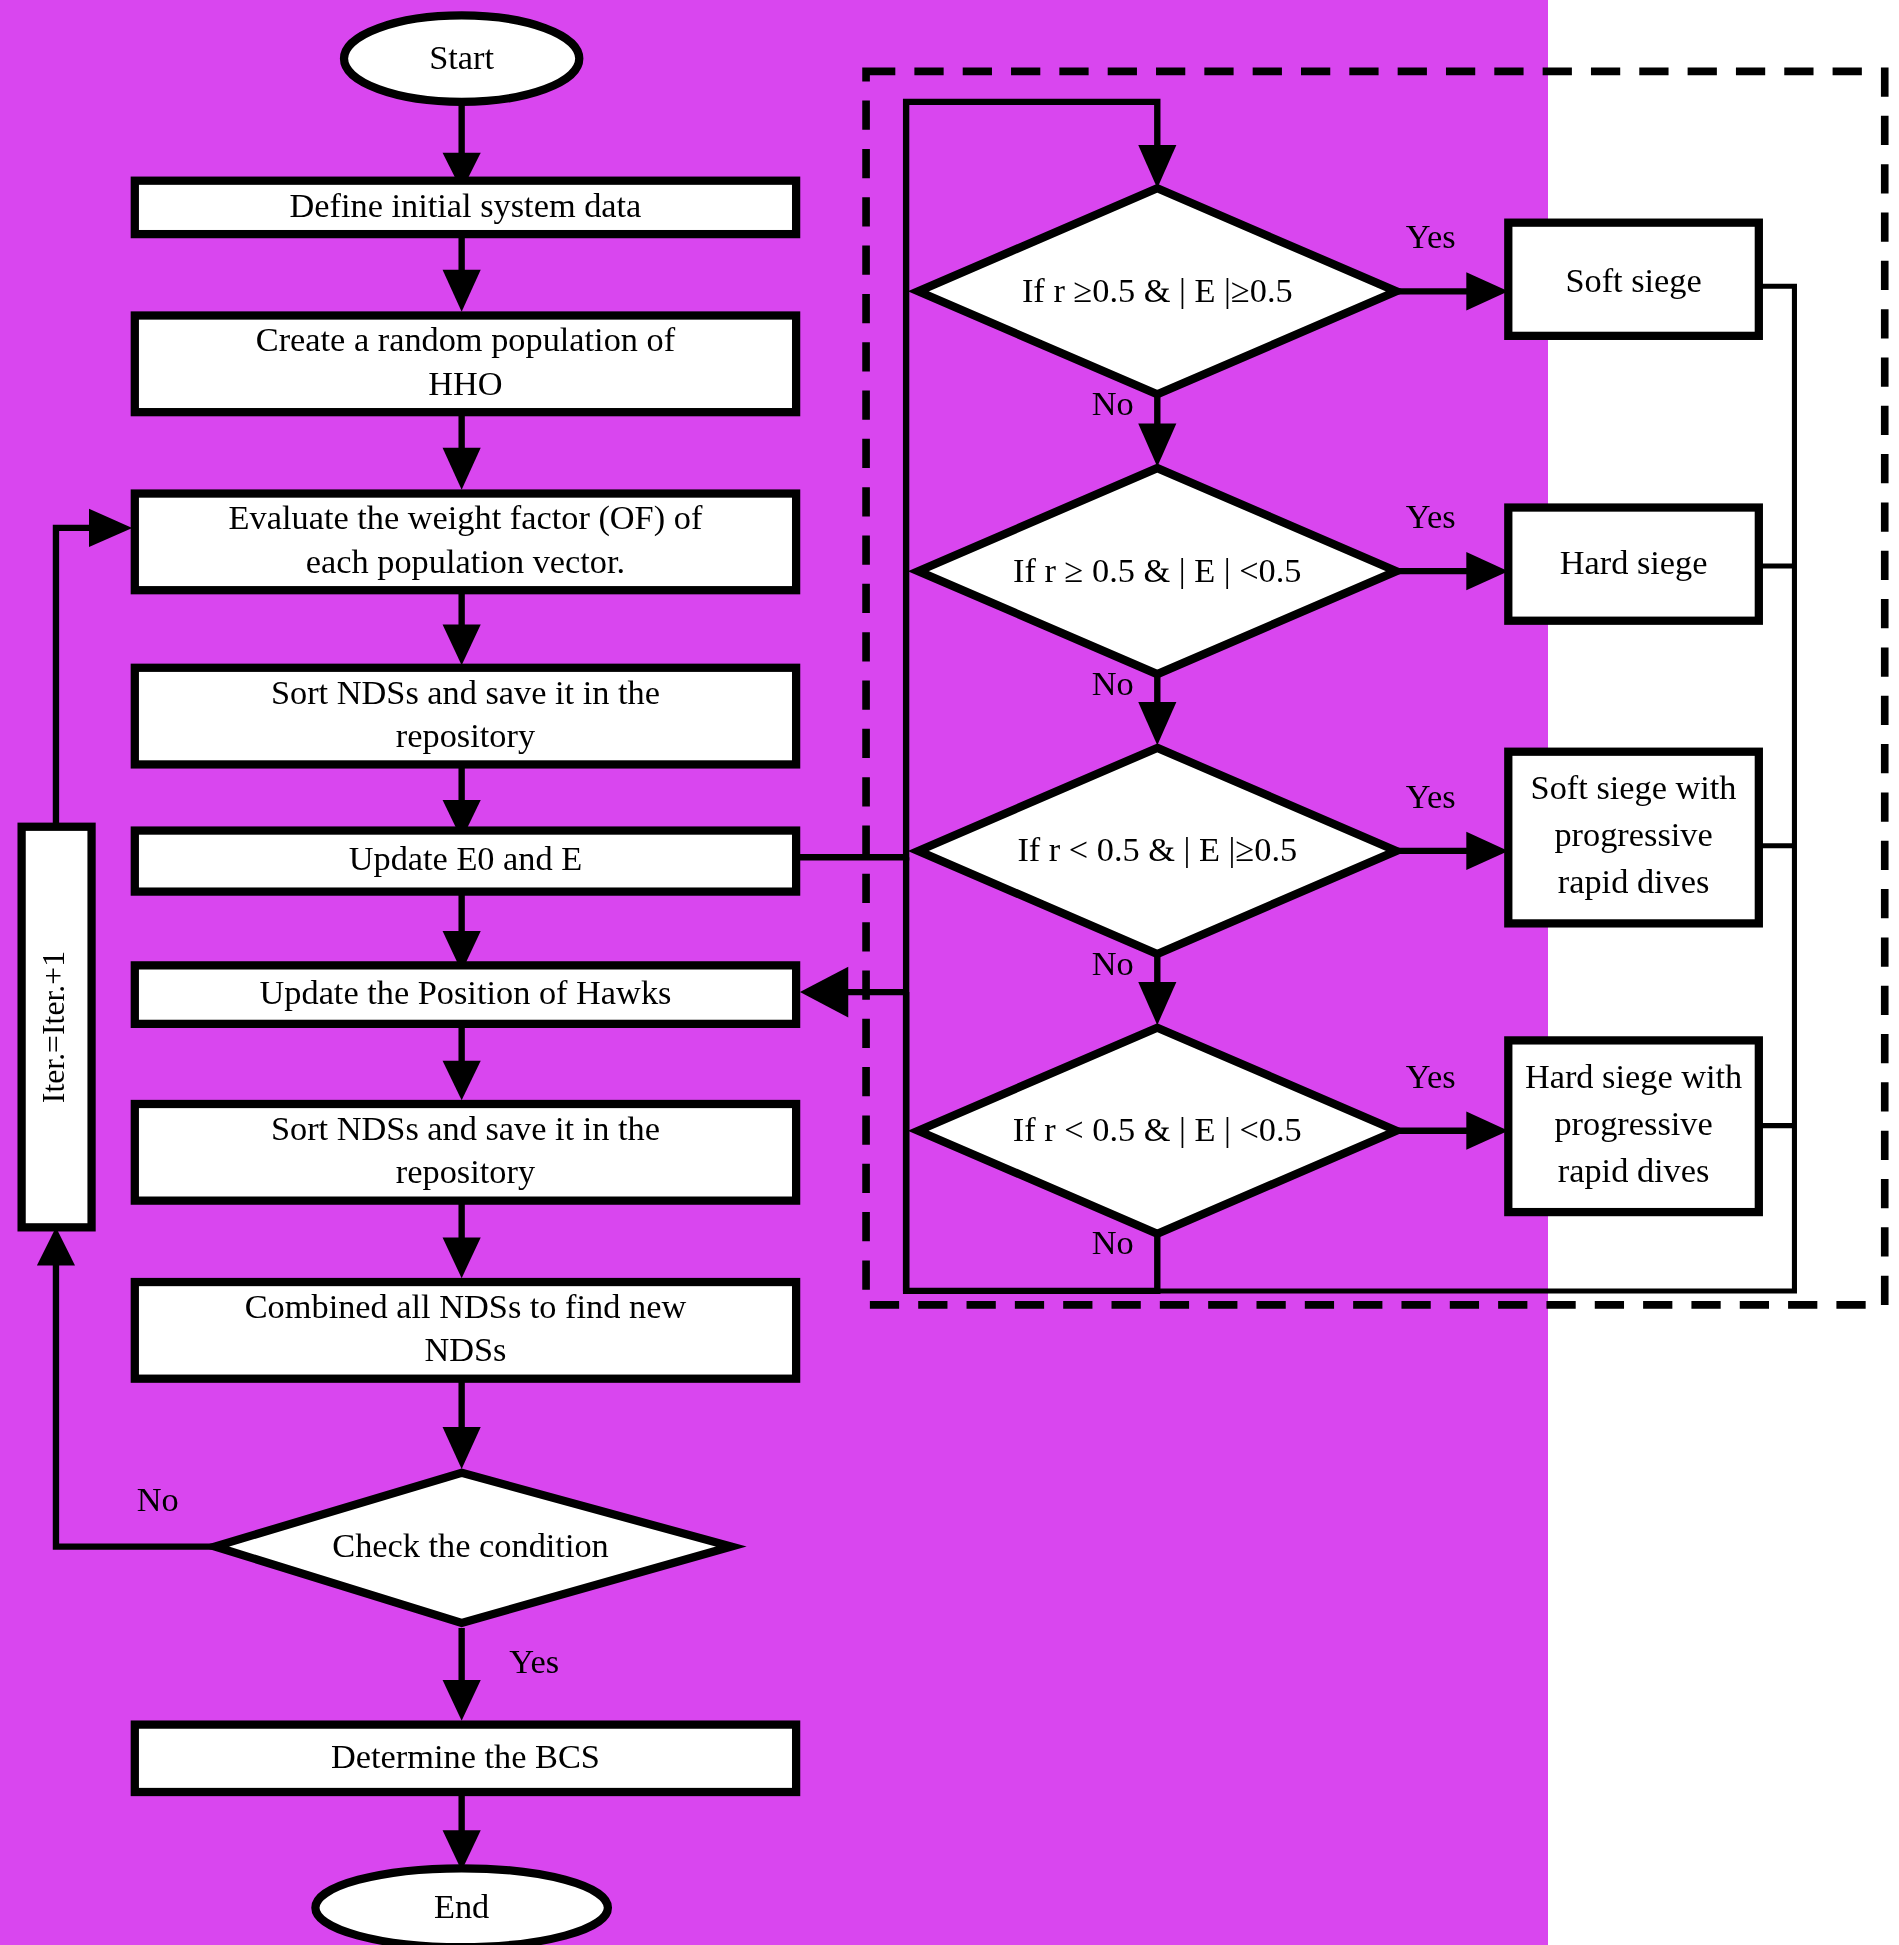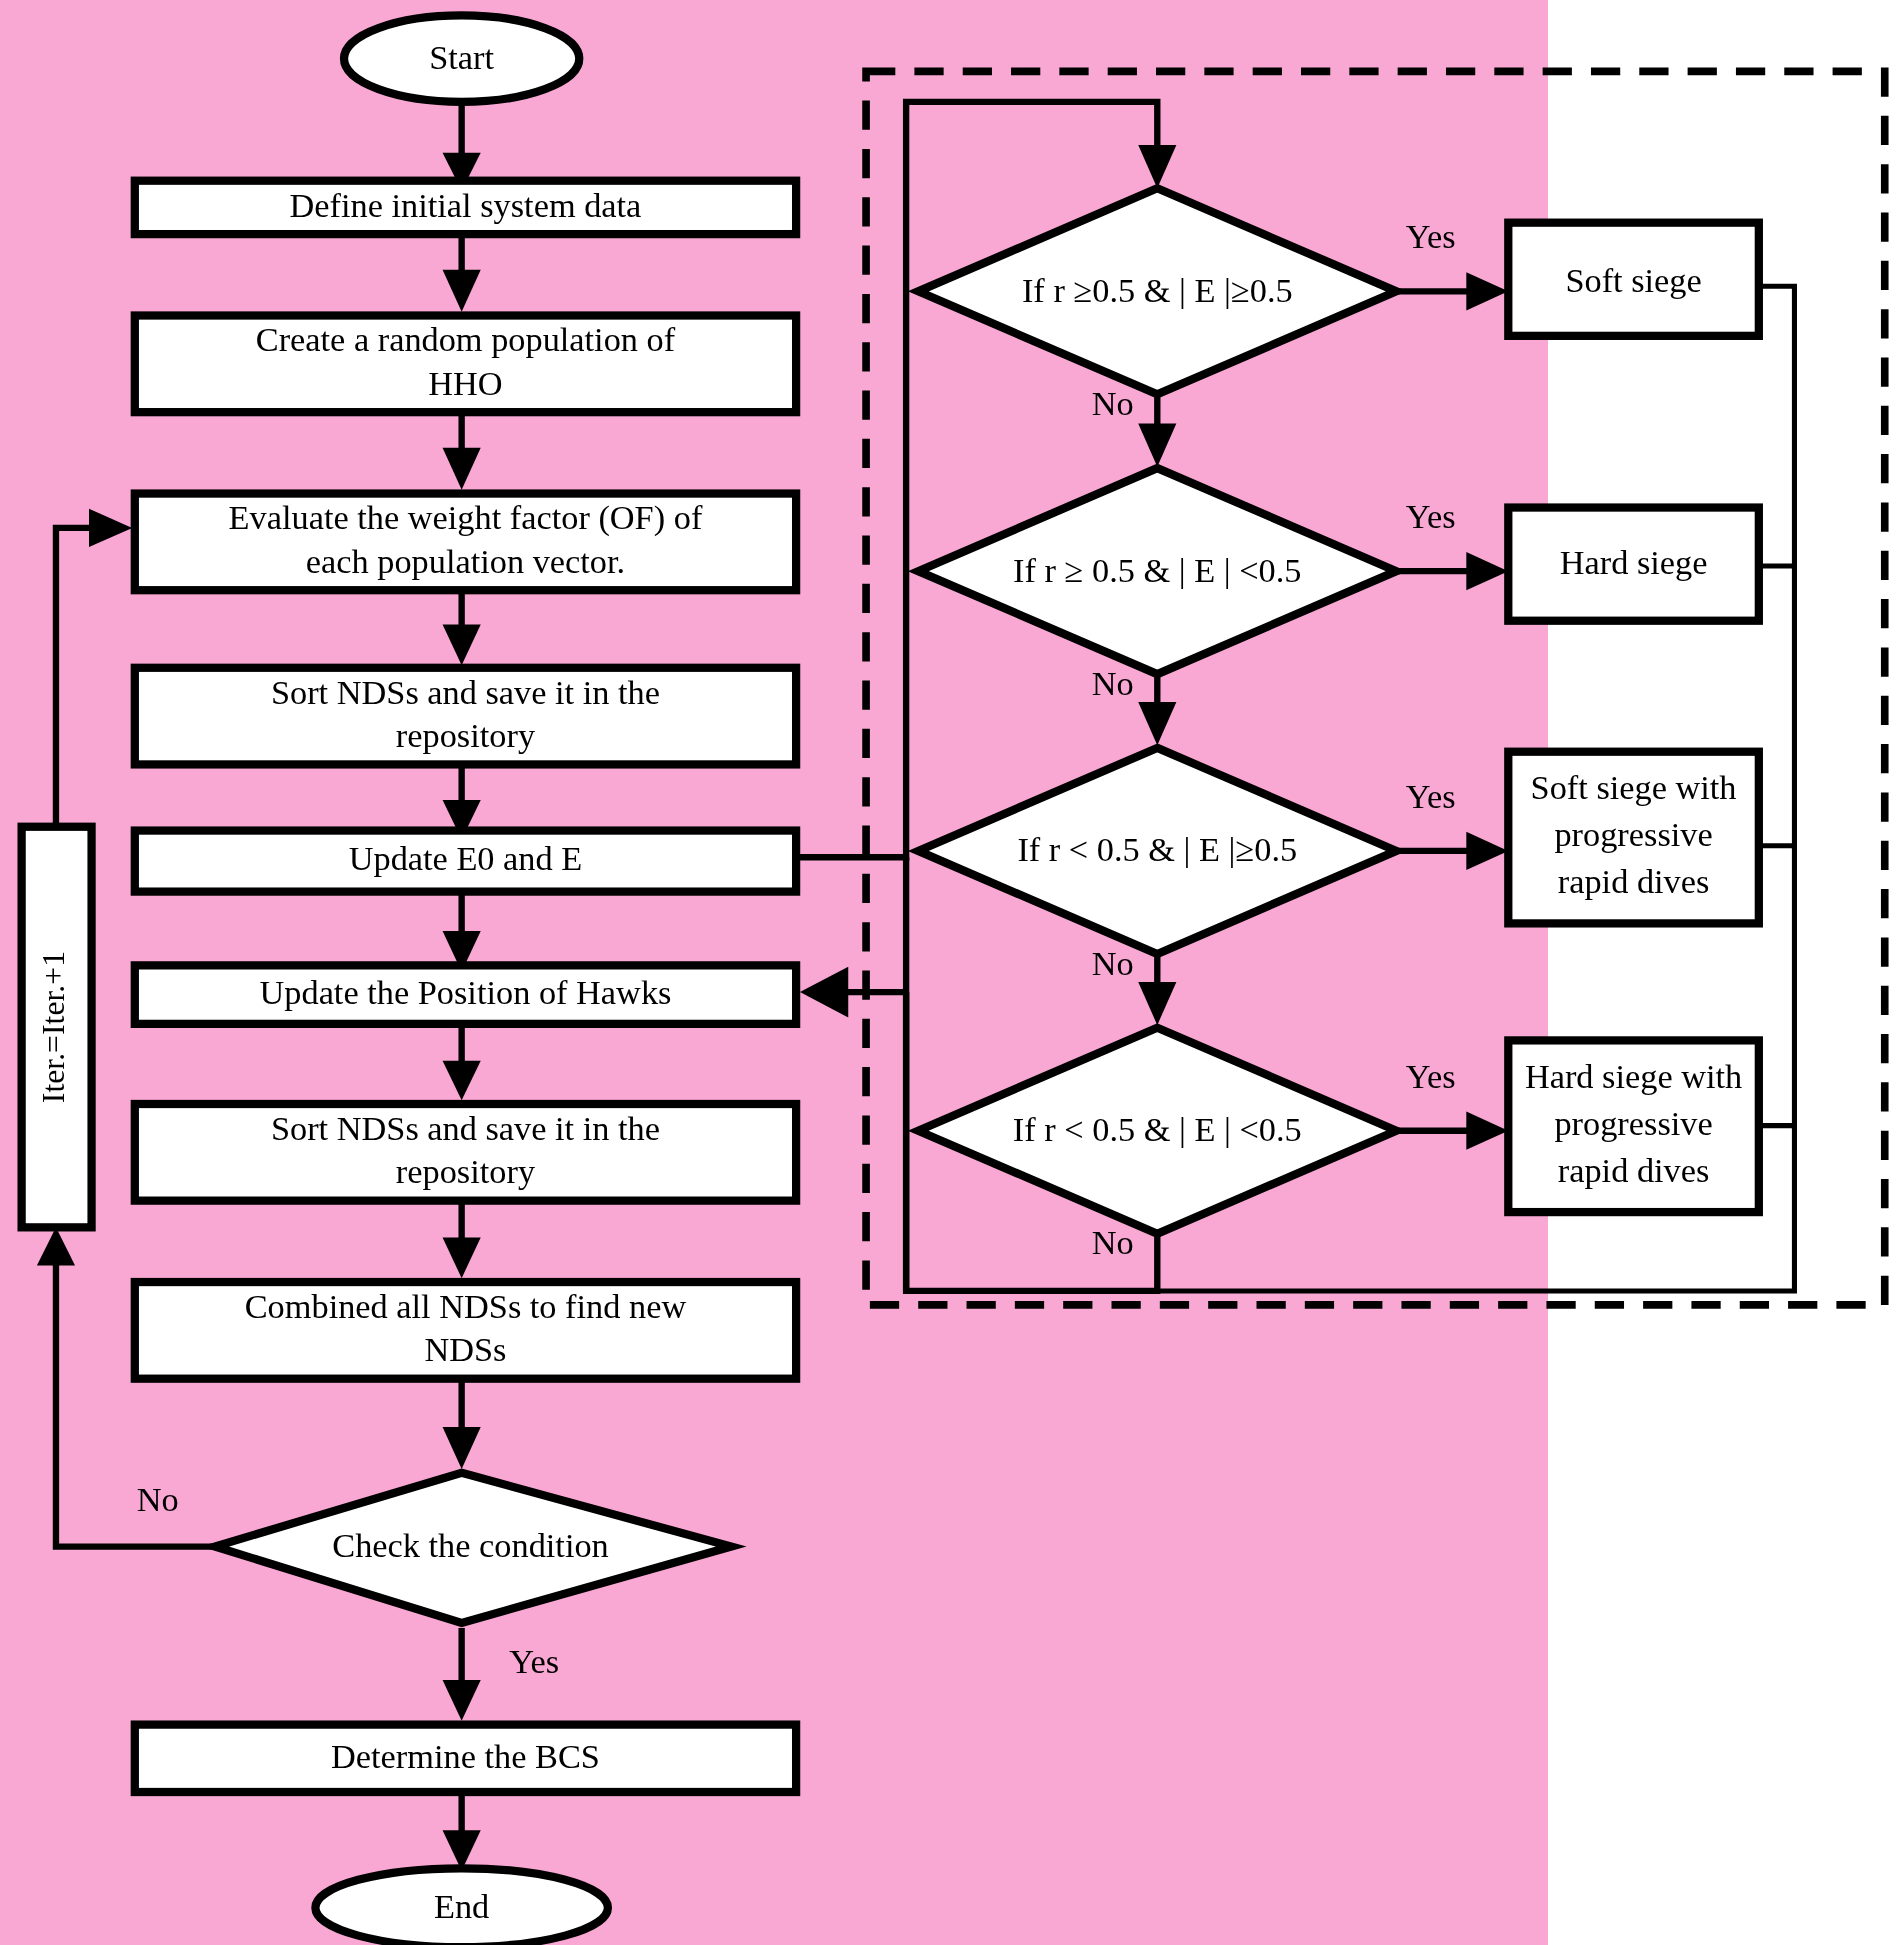--- a/index.html
+++ b/index.html
@@ -4,21 +4,21 @@
 <style>
   html, body {
     margin: 0;
     padding: 0;
     background: #ffffff;
   }
   #diagram-root {
     position: relative;
     width: 1548px;
     height: 1946px;
-    background: #f9a8d4;
+    background: #d946ef;
     font-family: "Liberation Serif", "DejaVu Serif", serif;
   }
   svg.flow {
     position: absolute;
     top: 0;
     left: 0;
     width: 1900px;
     height: 1946px;
     display: block;
   }

